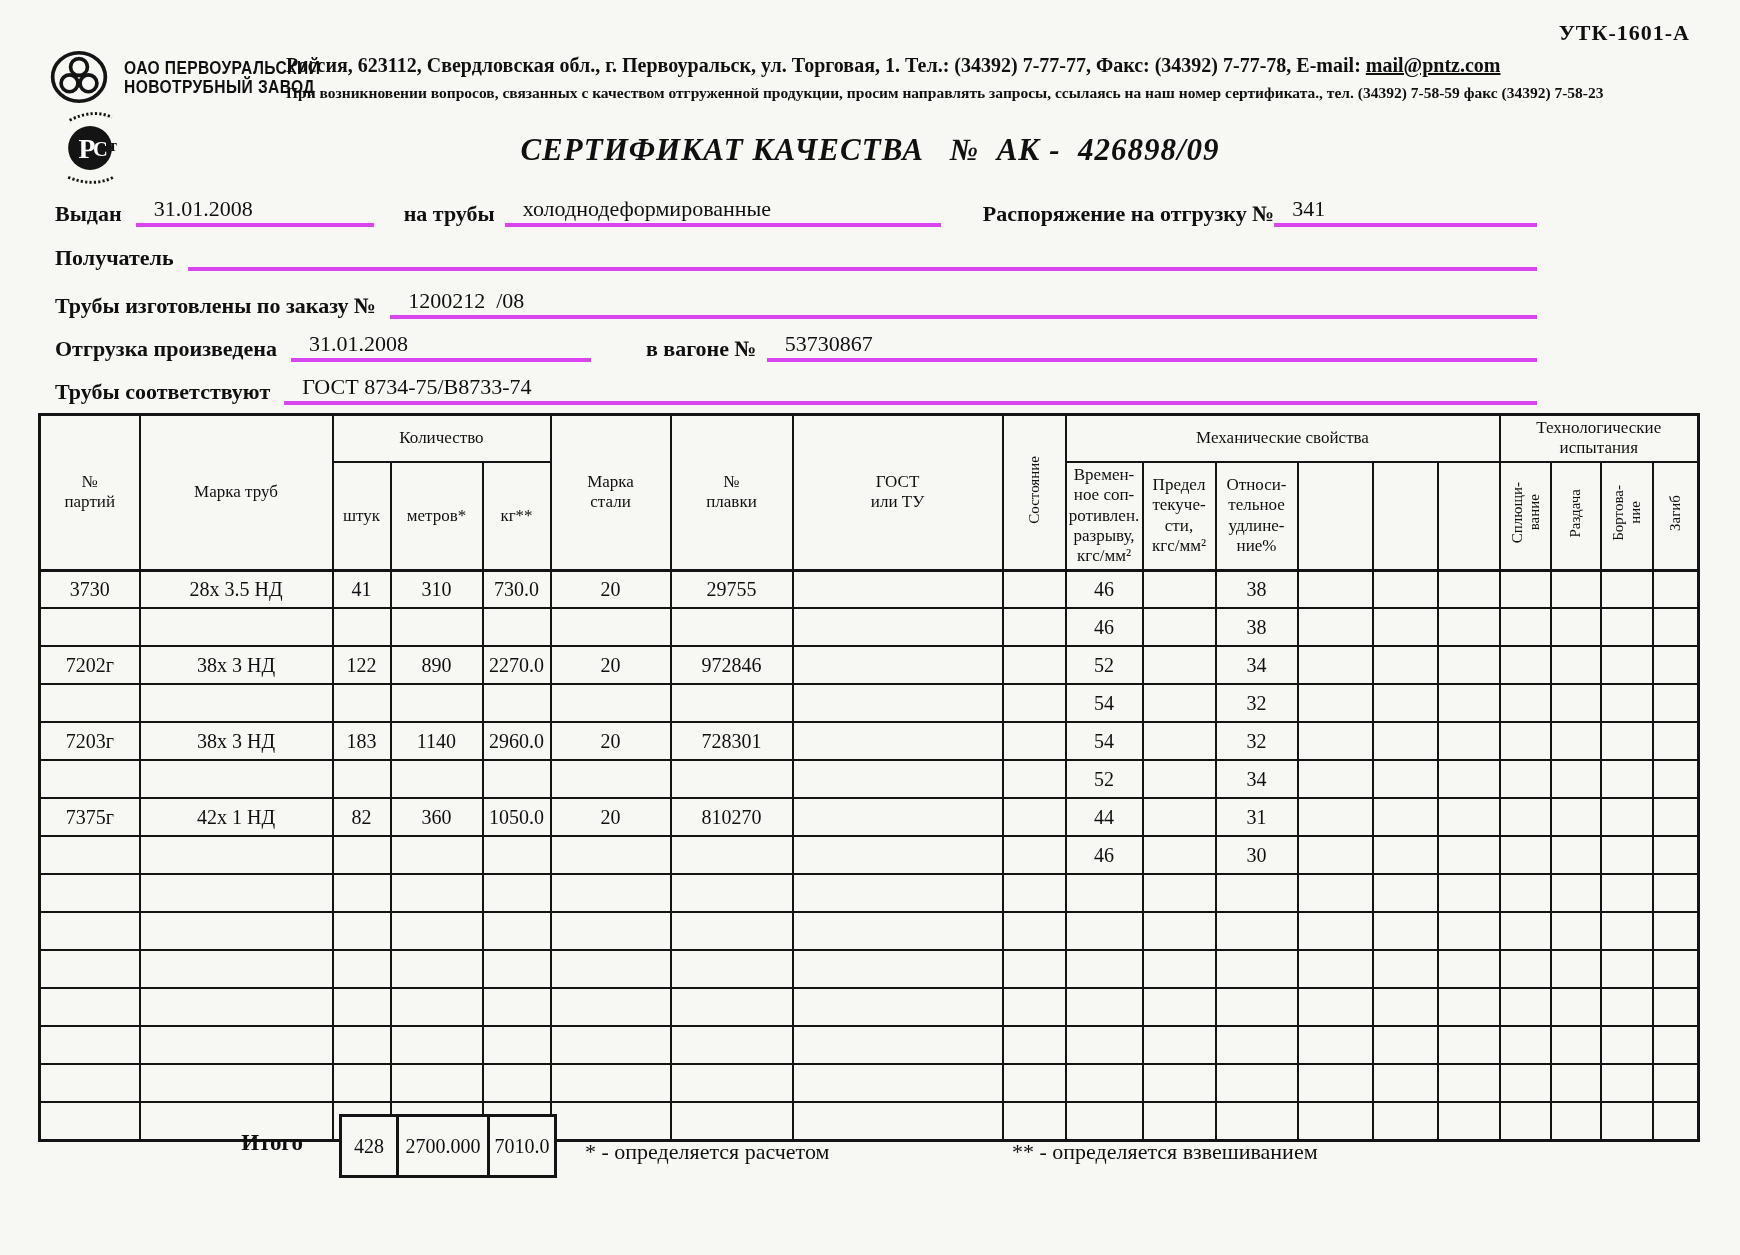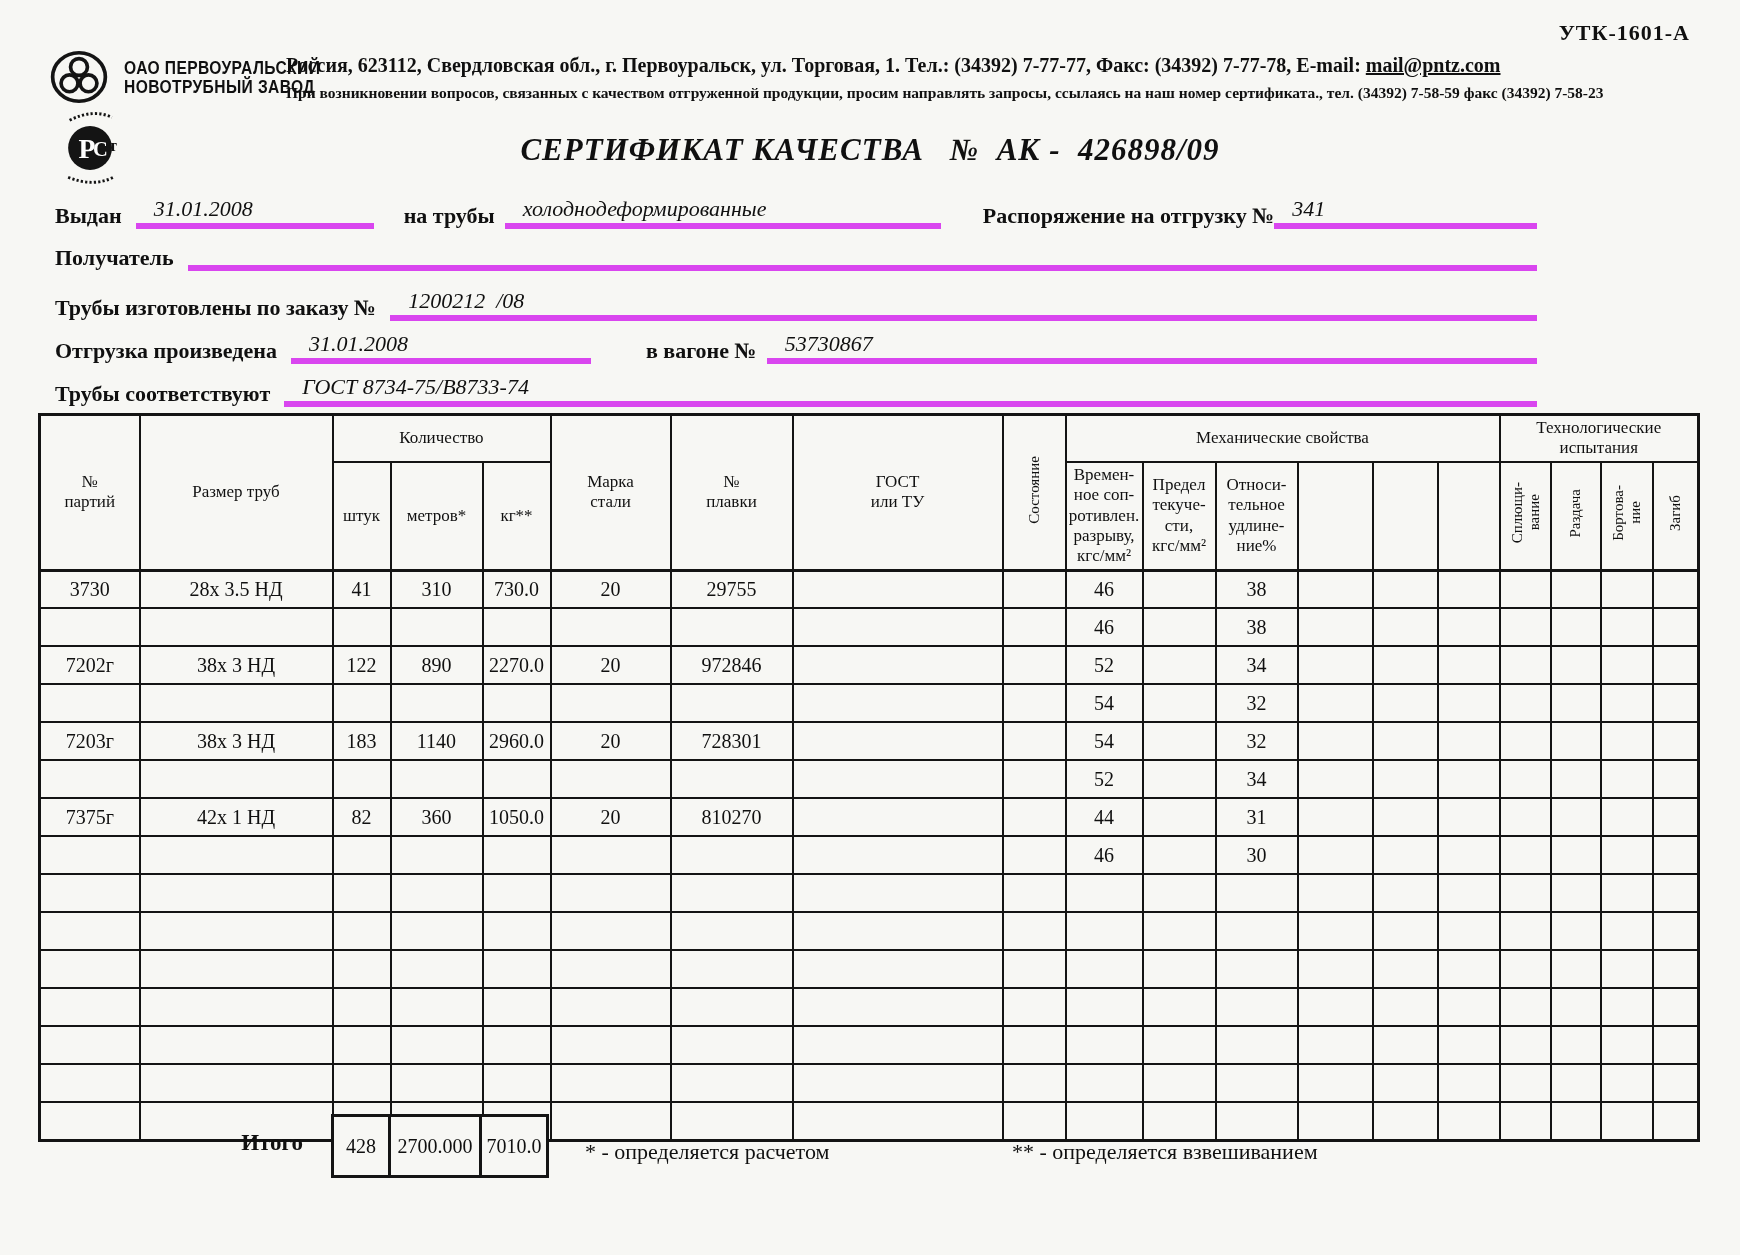--- a/index.html
+++ b/index.html
@@ -35,24 +35,23 @@
   .doc-title {
     position:absolute; top:132px; left:0; width:100%;
     text-align:center; font-size:31px; font-weight:bold; font-style:italic;
     letter-spacing:1px;
   }
   .doc-title .num { white-space:pre; margin-left:26px; }
   
   .fline { position:absolute; left:55px; width:1482px; display:flex; align-items:flex-end; font-size:22px; }
   .flabel { font-weight:bold; white-space:nowrap; }
   .fval {
-    border-bottom:6px solid #d946ef;
+    border-bottom:4px solid #d946ef;
     white-space:pre; padding:0 0 1px 18px;
     min-height:28px;
-    font-style:italic;
   }
   .grow { flex:1 1 auto; }
   .l1 { top:196px; } .l2 { top:243px; } .l3 { top:288px; } .l4 { top:331px; } .l5 { top:374px; }
   
   table.cert {
     position:absolute; top:413px; left:38px;
     width:1659px; border-collapse:collapse;
     border:3px solid #141414;
     table-layout:fixed;
   }
@@ -73,21 +72,21 @@
   table.cert tbody td { height:38px; font-size:20px; white-space:pre; }
   
   .totals { position:absolute; top:1114px; left:38px; display:flex; align-items:stretch; }
   .totals-label {
     width:293px; text-align:right; padding:16px 28px 0 0;
     font-weight:bold; font-size:23px;
   }
   .tbox {
     border:3px solid #141414; height:64px;
     display:flex; align-items:center; justify-content:center;
-    font-size:20px; background:#f7f7f4;
+    font-size:20px; background:#f7f7f4;margin-left:8px;
   }
   .tbox + .tbox { margin-left:-3px; }
   .tb1 { width:60px; } .tb2 { width:94px; } .tb3 { width:70px;text-align:center; }
   .fn { position:absolute; font-size:22px; font-weight:normal;margin-top:11px; }
   .fn1 { top:1128px; left:585px; }
   .fn2 { top:1128px; left:1012px; }
   .bottom-note { position:absolute; top:1181px; left:726px; font-size:17px; }
 </style>
 </head>
 <body>
@@ -179,21 +178,21 @@
         <col style="width:62px">
         <col style="width:51px">
       <col style="width:50px">
         <col style="width:52px">
         <col style="width:46px">
     </colgroup>
     <thead>
       <tr>
         <th rowspan="2"><span style="white-space:pre-line">№
 партий</span></th>
-        <th rowspan="2">Размер труб</th>
+        <th rowspan="2">Марка труб</th>
         <th colspan="3" class="tier1">Количество</th>
         <th rowspan="2"><span style="white-space:pre-line">Марка
 стали</span></th>
         <th rowspan="2"><span style="white-space:pre-line">№
 плавки</span></th>
         <th rowspan="2"><span style="white-space:pre-line">ГОСТ
 или ТУ</span></th>
         <th rowspan="2"><span class="vtxt">Состояние</span></th>
         <th colspan="6" class="tier1">Механические свойства</th>
         <th colspan="4" class="tier1"><span style="white-space:pre-line">Технологические

